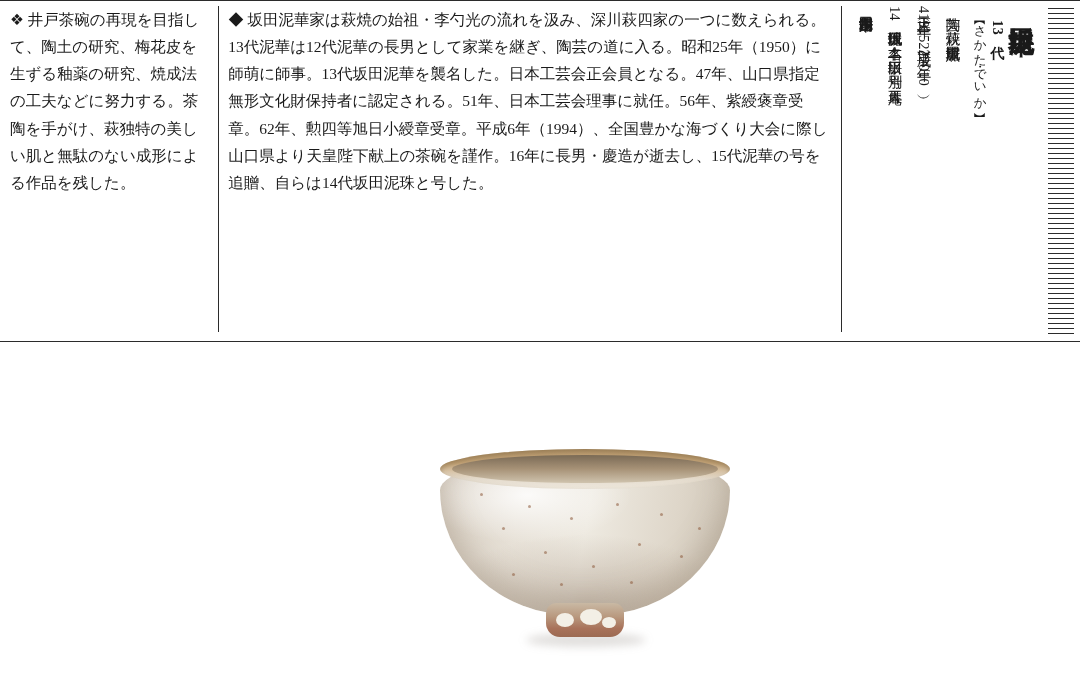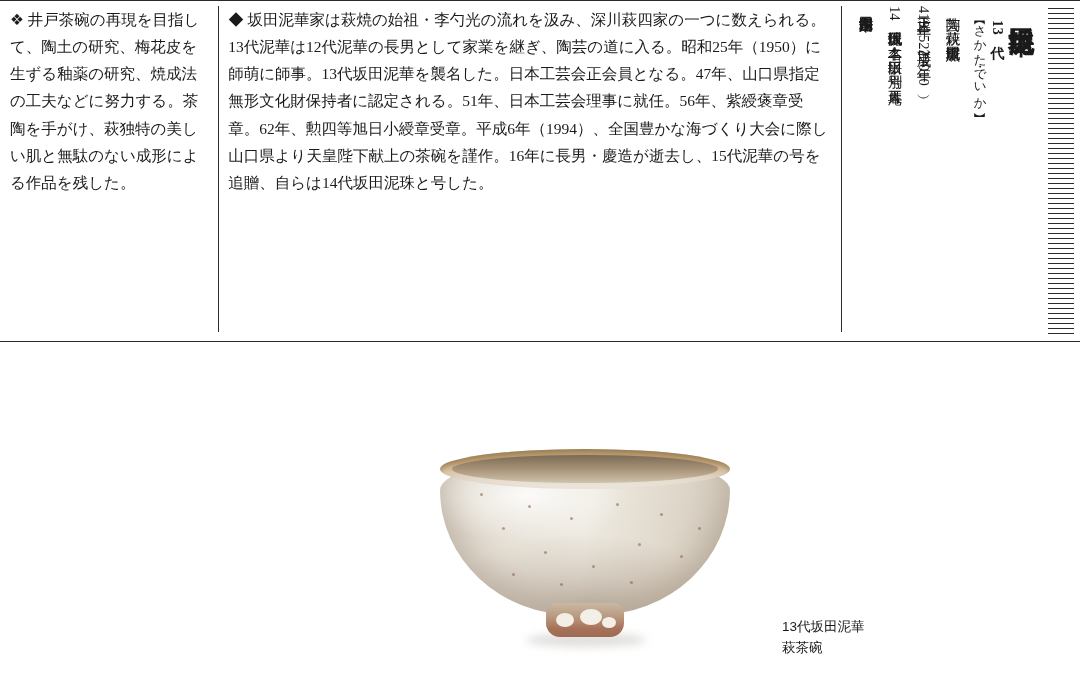--- a/index.html
+++ b/index.html
@@ -283,17 +283,13 @@
     </div>
     <div class="bowl-rim"></div>
     <div class="bowl-rim-inner"></div>
     <div class="bowl-foot">
       <span class="foot-blob" style="left:10px; top:10px; width:18px; height:14px;"></span>
       <span class="foot-blob" style="left:34px; top:6px;  width:22px; height:16px;"></span>
       <span class="foot-blob" style="left:56px; top:14px; width:14px; height:11px;"></span>
     </div>
   </div>
 
-  <div class="caption">
-    <div>13代坂田泥華</div>
-    <div>萩茶碗</div>
-  </div>
 </div>
 
 </body></html>

